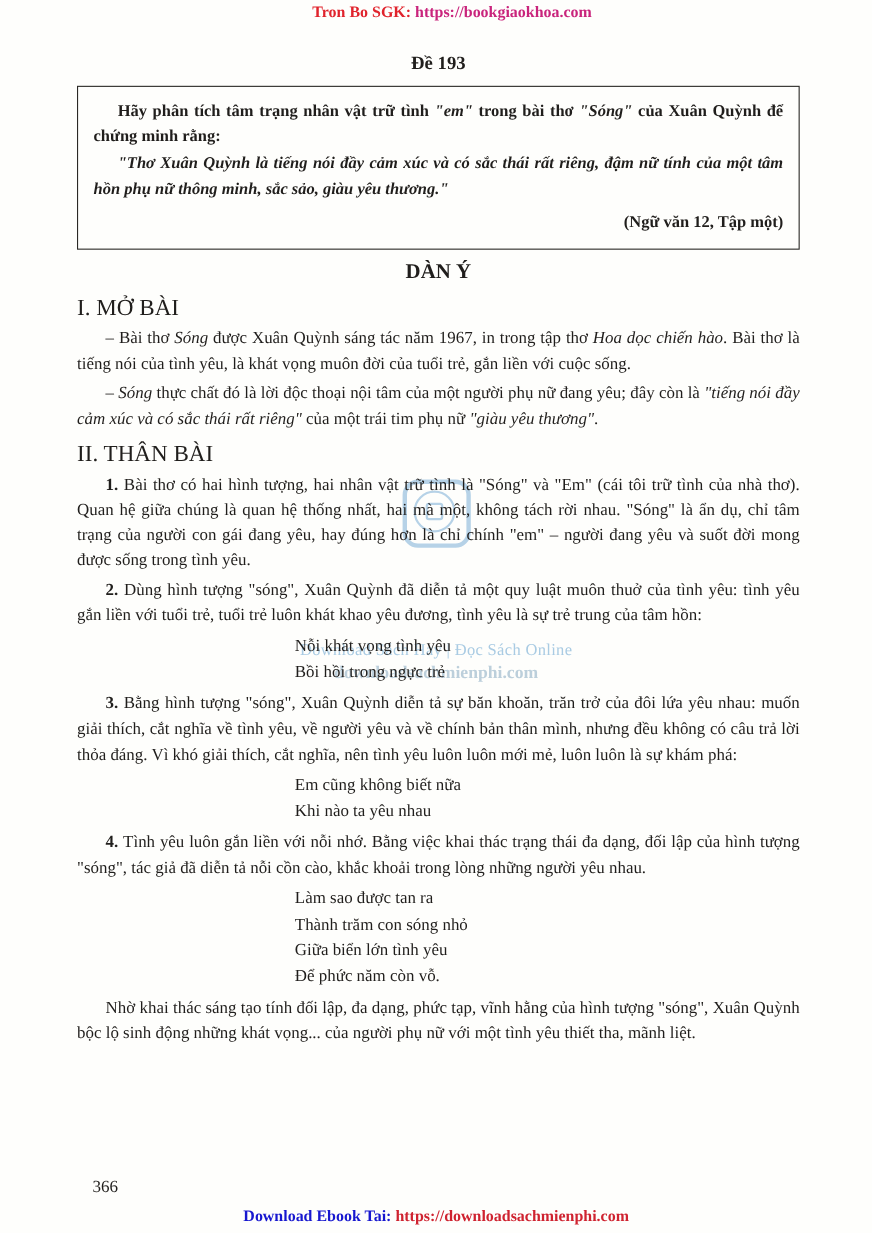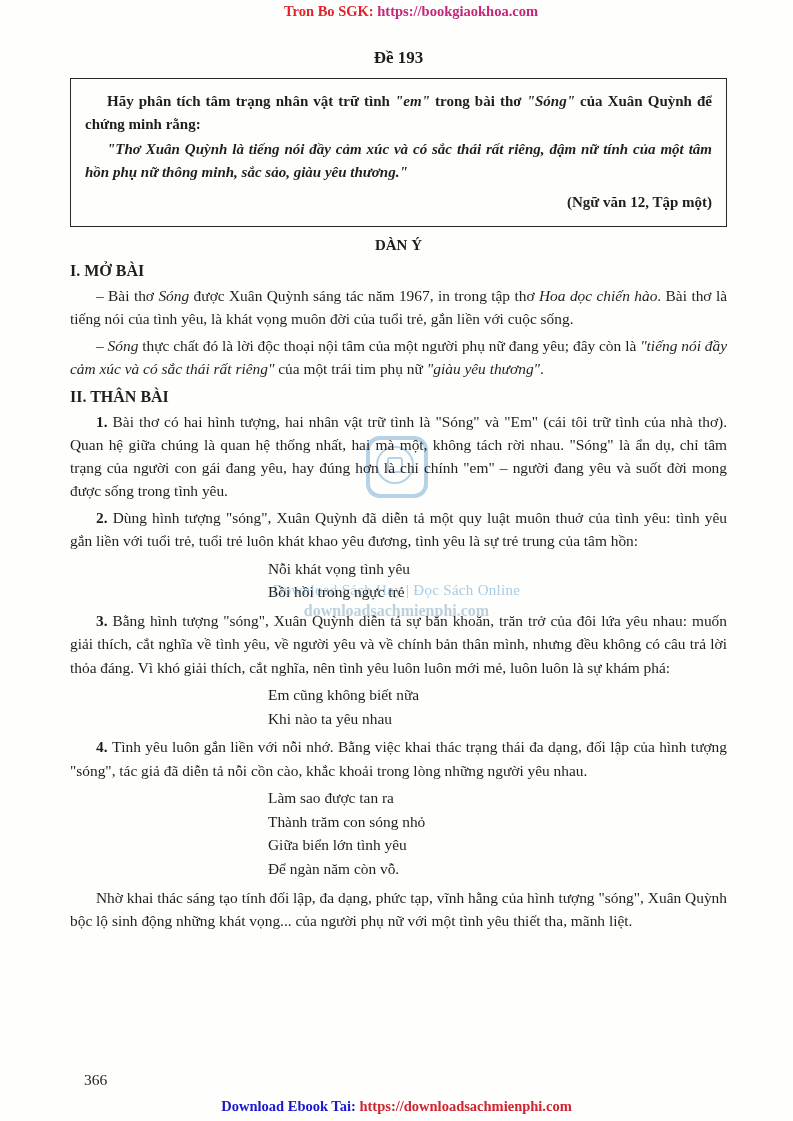--- a/index.html
+++ b/index.html
@@ -87,27 +87,27 @@
     text-indent: 22px;
   }
   .prompt-attribution {
     text-align: right !important;
     text-indent: 0 !important;
     font-weight: bold;
     margin-top: 8px !important;
   }
   .outline-heading {
     text-align: center;
-    font-size: 15px;
+    font-size: 19px;
     font-weight: bold;
     margin: 10px 0 4px 0;
   }
   .section-heading {
-    font-size: 16px;
-    font-weight: bold;
+    font-size: 21px;
+    font-weight: normal;
     margin: 8px 0 3px 0;
   }
   .body-par {
     font-size: 15.4px;
     line-height: 1.5;
     text-align: justify;
     text-indent: 26px;
     margin: 4px 0;
   }
   .poem {
@@ -189,21 +189,21 @@
       <div class="poem-line">Em cũng không biết nữa</div>
       <div class="poem-line">Khi nào ta yêu nhau</div>
     </div>
 
     <p class="body-par"><span class="seg-b">4. </span><span>Tình yêu luôn gắn liền với nỗi nhớ. Bằng việc khai thác trạng thái đa dạng, đối lập của hình tượng "sóng", tác giả đã diễn tả nỗi cồn cào, khắc khoải trong lòng những người yêu nhau.</span></p>
 
     <div class="poem">
       <div class="poem-line">Làm sao được tan ra</div>
       <div class="poem-line">Thành trăm con sóng nhỏ</div>
       <div class="poem-line">Giữa biển lớn tình yêu</div>
-      <div class="poem-line">Để ngàn năm còn vỗ.</div>
+      <div class="poem-line">Để phức năm còn vỗ.</div>
     </div>
 
     <p class="body-par"><span>Nhờ khai thác sáng tạo tính đối lập, đa dạng, phức tạp, vĩnh hằng của hình tượng "sóng", Xuân Quỳnh bộc lộ sinh động những khát vọng... của người phụ nữ với một tình yêu thiết tha, mãnh liệt.</span></p>
 
   </div>
 
   <div class="page-number">366</div>
 
   <div class="footer-banner">
     <span class="lbl">Download Ebook Tai:</span>

